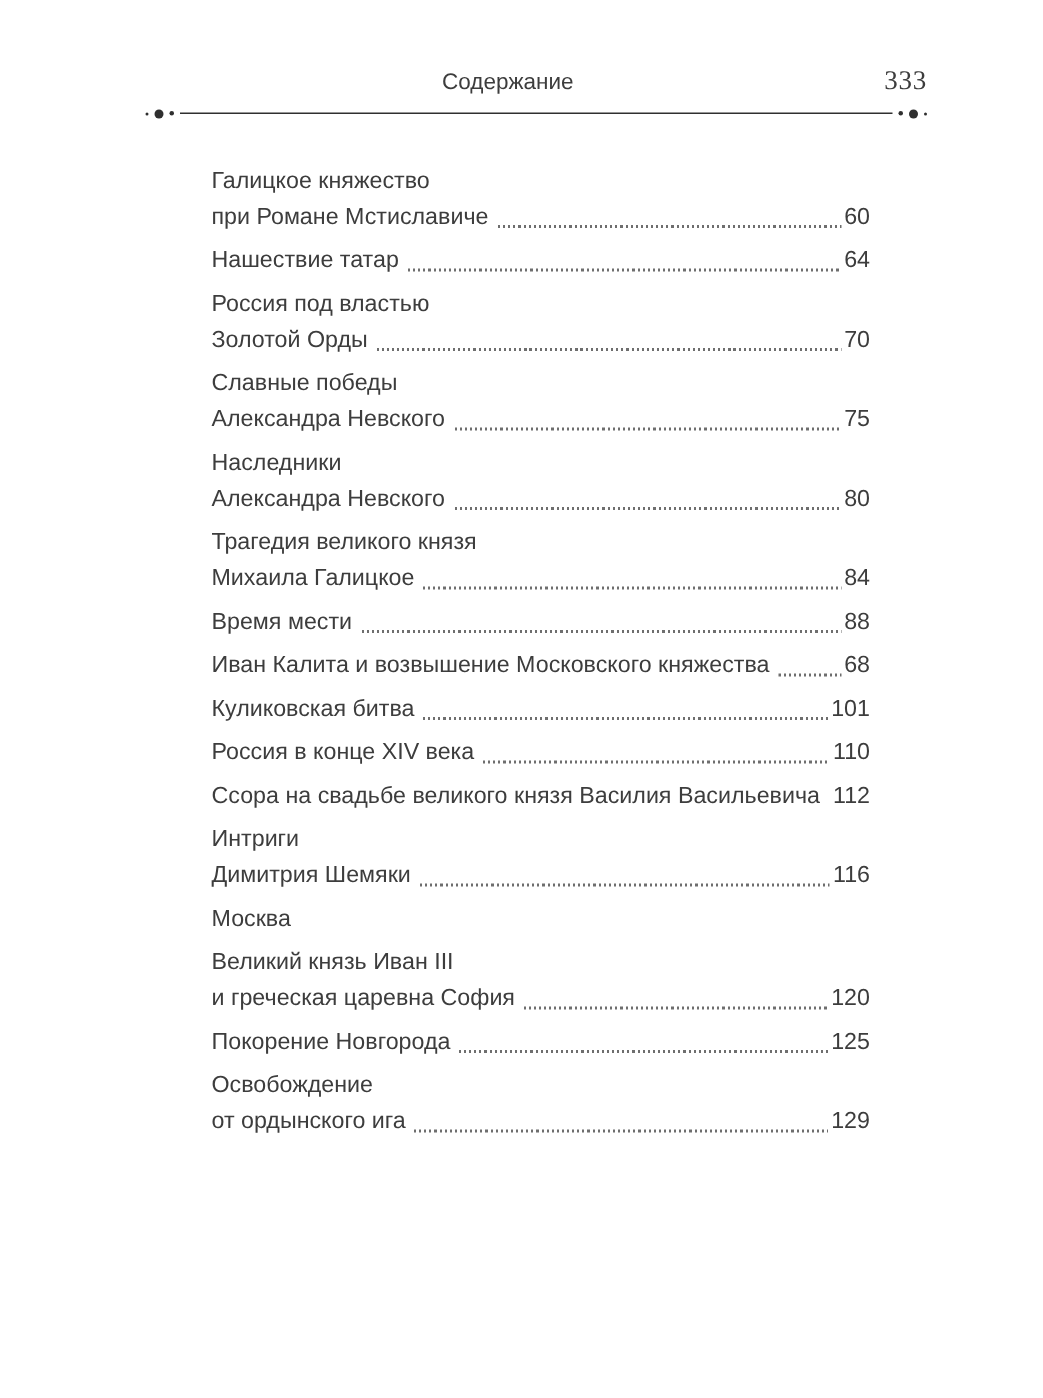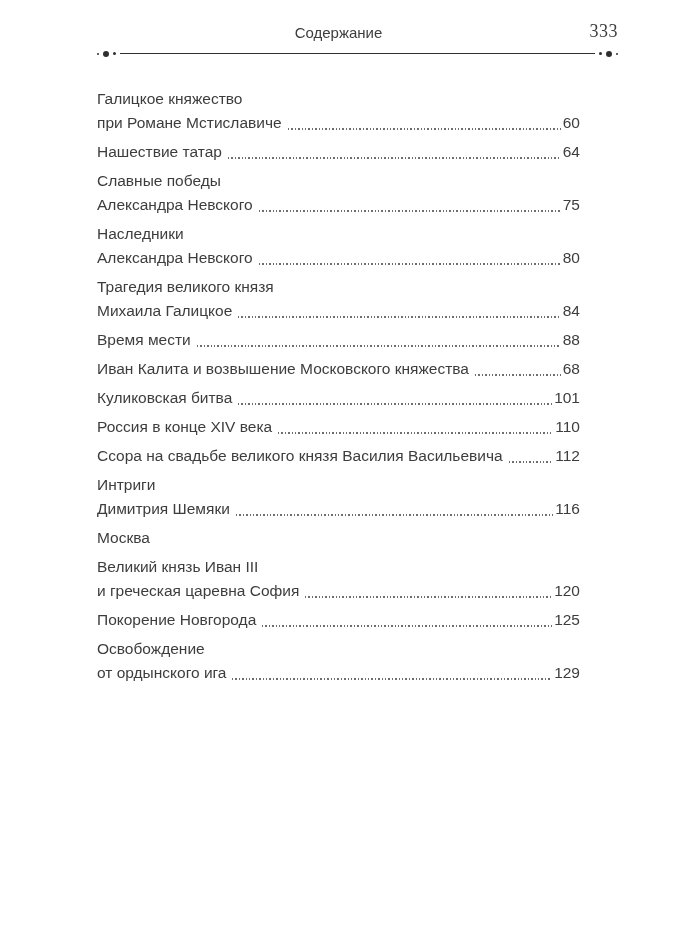--- a/index.html
+++ b/index.html
@@ -1,21 +1,21 @@
 <!DOCTYPE html>
 <html lang="ru" style="--ink: #3d3d3d; --leader: #6e6e6e; --ornament: #2f2f2f;"><head>
 <meta charset="utf-8">
 <style>
   html,body{margin:0;padding:0;background:#ffffff;}
   .page{
     position:relative;
     width:695px;height:932px;
     box-sizing:border-box;
     background:#ffffff;
-    padding:24px 0 0 97px;
+    padding:46px 0 0 97px;
     font-family:"Liberation Sans","DejaVu Sans",sans-serif;
     color:var(--ink,#3d3d3d);
     overflow:hidden;
   }
   
   .header{position:relative;width:521px;height:18px;}
   .running-title{
     position:absolute;left:0;top:0;width:483px;
     text-align:center;font-size:15px;line-height:18px;
     color:var(--ink,#3d3d3d);
@@ -32,21 +32,21 @@
     display:flex;align-items:center;gap:4px;
   }
   .dot{border-radius:50%;background:var(--ornament,#2f2f2f);flex:0 0 auto;}
   .dot.t{width:2px;height:2px;}
   .dot.l{width:6px;height:6px;}
   .dot.s{width:3px;height:3px;}
   .rule-line{flex:1 1 auto;height:1px;background:var(--ornament,#2f2f2f);}
   
   .toc-list{width:483px;margin-top:30px;}
   .toc-entry{margin-bottom:5px;}
-  .entry-line{display:flex;line-height:24px;font-size:15.5px;}
+  .entry-line{display:flex;line-height:24px;font-size:15.5px;margin-left:44px;}
   .entry-title{white-space:nowrap;flex:0 0 auto;}
   .leader{
     flex:1 1 auto;align-self:flex-end;height:2px;
     margin:0 2px 5px 6px;
     background-image:repeating-linear-gradient(
       to right,
       var(--leader,#6e6e6e) 0px, var(--leader,#6e6e6e) 1.4px,
       transparent 1.4px, transparent 3.4px);
   }
   .pagenum{white-space:nowrap;flex:0 0 auto;font-size:15.5px;}
@@ -84,20 +84,30 @@
       </div>
       <div class="toc-entry">
         <div class="entry-line">
           <span class="entry-title">Нашествие татар</span>
           <span class="leader"></span>
           <span class="pagenum">64</span>
         </div>
       </div>
       <div class="toc-entry">
         <div class="entry-line">
+          <span class="entry-title">Россия под властью</span>
+        </div>
+        <div class="entry-line">
+          <span class="entry-title">Золотой Орды</span>
+          <span class="leader"></span>
+          <span class="pagenum">70</span>
+        </div>
+      </div>
+      <div class="toc-entry">
+        <div class="entry-line">
           <span class="entry-title">Славные победы</span>
         </div>
         <div class="entry-line">
           <span class="entry-title">Александра Невского</span>
           <span class="leader"></span>
           <span class="pagenum">75</span>
         </div>
       </div>
       <div class="toc-entry">
         <div class="entry-line">

